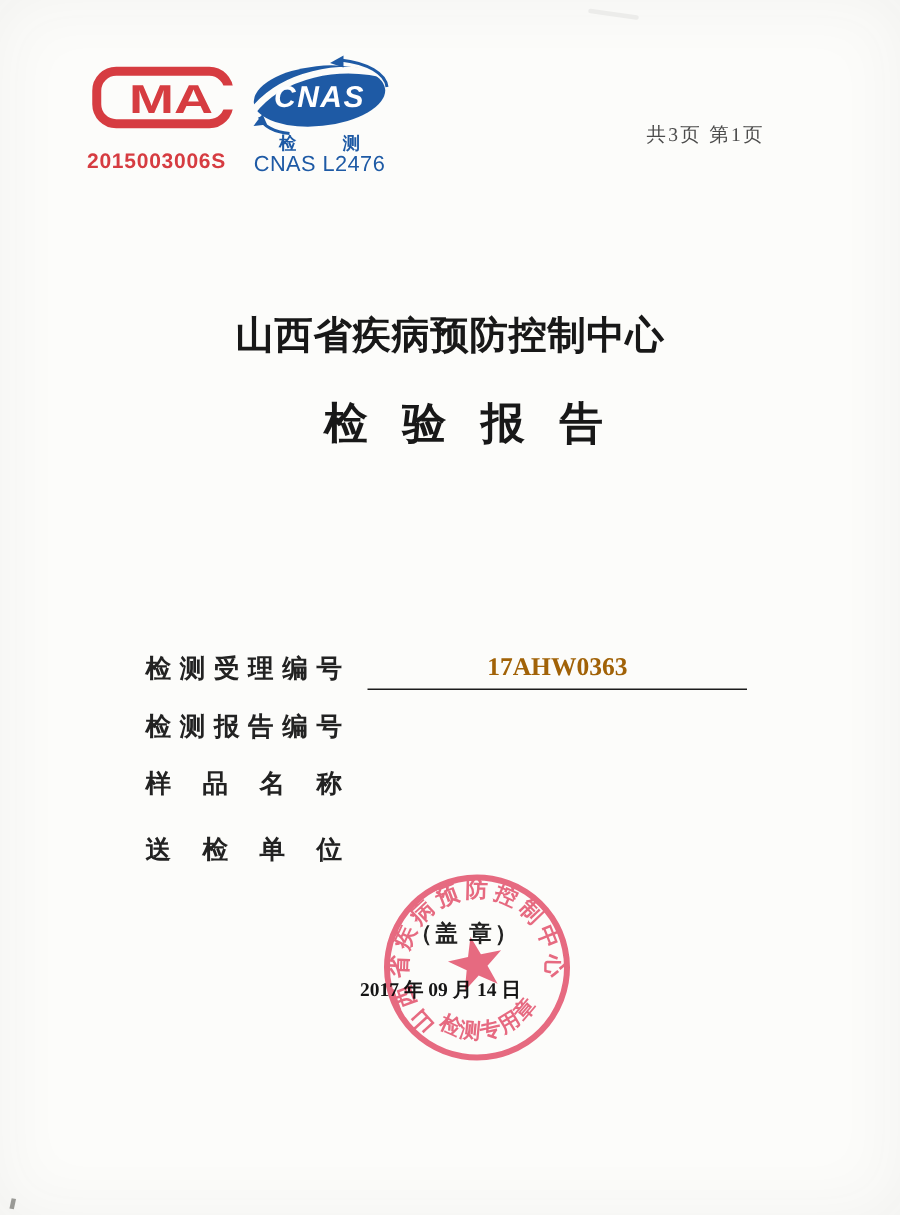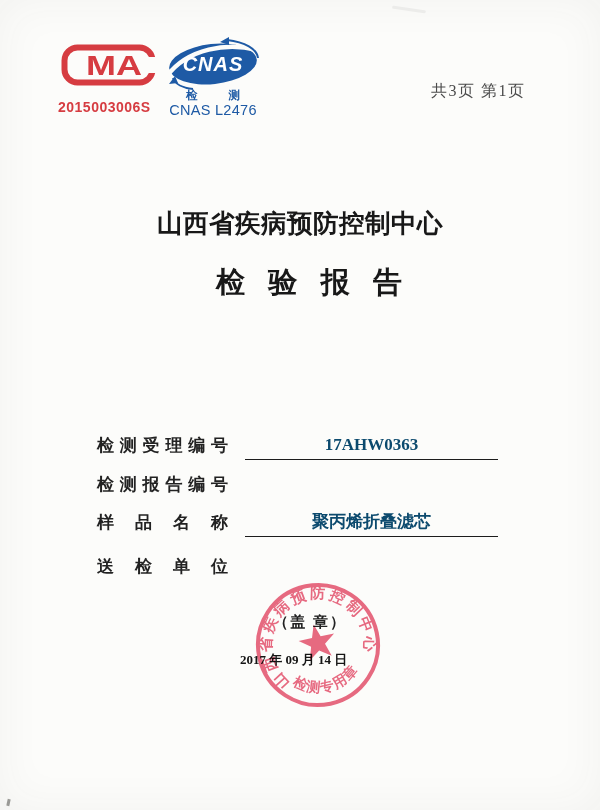--- a/index.html
+++ b/index.html
@@ -21,42 +21,42 @@
   .cnas-tag {
     position:absolute; left:186px; top:88px; width:54px; display:flex;
     justify-content:space-between; font-size:11.5px; font-weight:bold;
   }
   .cnas-code {
     position:absolute; left:160px; top:102px; width:106px; text-align:center;
     font-family:"Liberation Sans","DejaVu Sans",sans-serif;
     font-weight:normal; font-size:14.5px; letter-spacing:0.3px;
   }
   .pager {
-    position:absolute; left:431px; top:81px; font-size:16px; color:#4b4b4b;
+    position:absolute; left:431px; top:81px; font-size:13px; color:#4b4b4b;
     letter-spacing:1.5px; white-space:pre;
   }
   
   .org-title {
     position:absolute; left:0; top:206px; width:600px; text-align:center;
     font-size:25.5px; font-weight:bold; letter-spacing:0.5px; color:#181818;
   }
   .report-title {
     position:absolute; left:216px; top:263px; width:186px; display:flex;
     justify-content:space-between; font-size:29px; font-weight:bold; color:#181818;
   }
   
   .field-row { position:absolute; left:0; width:600px; height:28px; }
   .field-label {
     position:absolute; left:97px; width:131px; display:flex;
     justify-content:space-between; font-size:17px; font-weight:bold;
     line-height:26px; color:#222;
   }
   .field-value {
     position:absolute; left:245px; width:253px; height:27px; text-align:center;
-    font-size:17px; font-weight:600; line-height:24px; color:#0c4a6e;
+    font-size:17px; font-weight:600; line-height:24px; color:#a16207;
     border-bottom:1.6px solid #1c1c1c;
   }
   
   .seal-hint {
     position:absolute; left:250px; top:613px; width:120px; text-align:center;
     font-size:15px; font-weight:bold; letter-spacing:2px; color:#222;
   }
   .report-date {
     position:absolute; left:240px; top:651px; font-size:13px; font-weight:600;
     color:#151515; white-space:pre;
@@ -137,21 +137,20 @@
         <span>号</span>
       </div>
   </div>
   <div class="field-row" style="top:510px;">
     <div class="field-label">
         <span>样</span>
         <span>品</span>
         <span>名</span>
         <span>称</span>
       </div>
-    <div class="field-value">聚丙烯折叠滤芯</div>
   </div>
   <div class="field-row" style="top:554px;">
     <div class="field-label">
         <span>送</span>
         <span>检</span>
         <span>单</span>
         <span>位</span>
       </div>
   </div>
 

